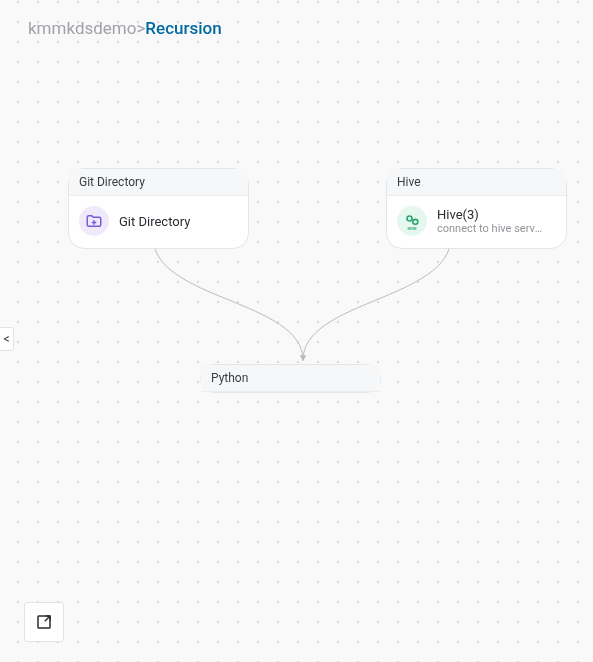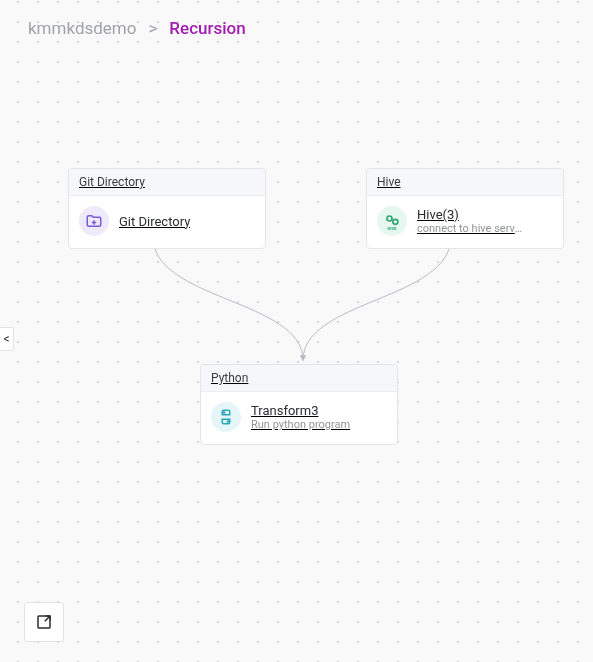--- a/index.html
+++ b/index.html
@@ -17,38 +17,37 @@
     background-image: radial-gradient(circle, #d6d8dc 1px, transparent 1px);
     background-size: 20px 20px;
     background-position: 8px 12px;
   }
   .breadcrumb {
     position: absolute;
     top: 18px;
     left: 28px;
     display: flex;
     align-items: center;
-    gap: 12px;
+    gap: 0;
     font-size: 17px;
     z-index: 10;
   }
   .breadcrumb .root { color: #a0a2a8; font-weight: 400; }
   .breadcrumb .sep { color: #a0a2a8; }
-  .breadcrumb .current { color: #a21caf; font-weight: 500; }
+  .breadcrumb .current { color: #0369a1; font-weight: 500; }
 
   .canvas { position: absolute; inset: 0; }
 
   .node {
     position: absolute;
-    width: 198px;
+    width: 181px;
     background: #fff;
     border: 1px solid #e3e5e9;
-    border-radius: 4px;
+    border-radius: 16px;
     box-shadow: 0 0 0 0 rgba(0,0,0,0);
-    text-decoration: underline;
   }
   .node-header {
     background: #f6f7f9;
     border-bottom: 1px solid #ededef;
     padding: 6px 10px;
     font-size: 12px;
     color: #3b3d42;
     border-radius: 4px 4px 0 0;
   }
   .node-body {
@@ -65,21 +64,21 @@
     align-items: center;
     justify-content: center;
     flex-shrink: 0;
   }
   .node-text { display: flex; flex-direction: column; min-width: 0; }
   .node-title { font-size: 13px; color: #2b2d33; white-space: nowrap; overflow: hidden; text-overflow: ellipsis; }
   .node-sub { font-size: 11px; color: #929499; white-space: nowrap; overflow: hidden; text-overflow: ellipsis; max-width: 110px; }
 
   .node-git { left: 68px; top: 168px; }
   .icon-git { background: #eee9fb; }
-  .node-hive { left: 366px; top: 168px; }
+  .node-hive { left: 386px; top: 168px; }
   .icon-hive { background: #e6f7ef; }
   .node-python { left: 200px; top: 364px; }
   .icon-python { background: #e6f5f7; }
 
   svg.edges {
     position: absolute;
     inset: 0;
     width: 593px;
     height: 662px;
     pointer-events: none;
@@ -169,34 +168,20 @@
       </div>
       <div class="node-text">
         <span class="node-title">Hive(3)</span>
         <span class="node-sub">connect to hive serve...</span>
       </div>
     </div>
   </div>
 
   <div class="node node-python">
     <div class="node-header">Python</div>
-    <div class="node-body">
-      <div class="node-icon icon-python">
-        <svg width="18" height="18" viewBox="0 0 24 24" fill="none" stroke="#2aa7b8" stroke-width="2">
-          <path d="M9 3 h6 a2 2 0 0 1 2 2 v4 H7 V5 a2 2 0 0 1 2-2 Z"></path>
-          <path d="M15 21 h-6 a2 2 0 0 1-2-2 v-4 h10 v4 a2 2 0 0 1-2 2 Z"></path>
-          <circle cx="9.5" cy="6" r="0.8" fill="#2aa7b8"></circle>
-          <circle cx="14.5" cy="18" r="0.8" fill="#2aa7b8"></circle>
-        </svg>
-      </div>
-      <div class="node-text">
-        <span class="node-title">Transform3</span>
-        <span class="node-sub">Run python program</span>
-      </div>
-    </div>
   </div>
 
 </div>
 
 <div class="collapse-tab">
   <span>&lt;</span>
 </div>
 
 <div class="expand-btn">
   <svg width="18" height="18" viewBox="0 0 24 24" fill="none" stroke="#2b2d33" stroke-width="2">

